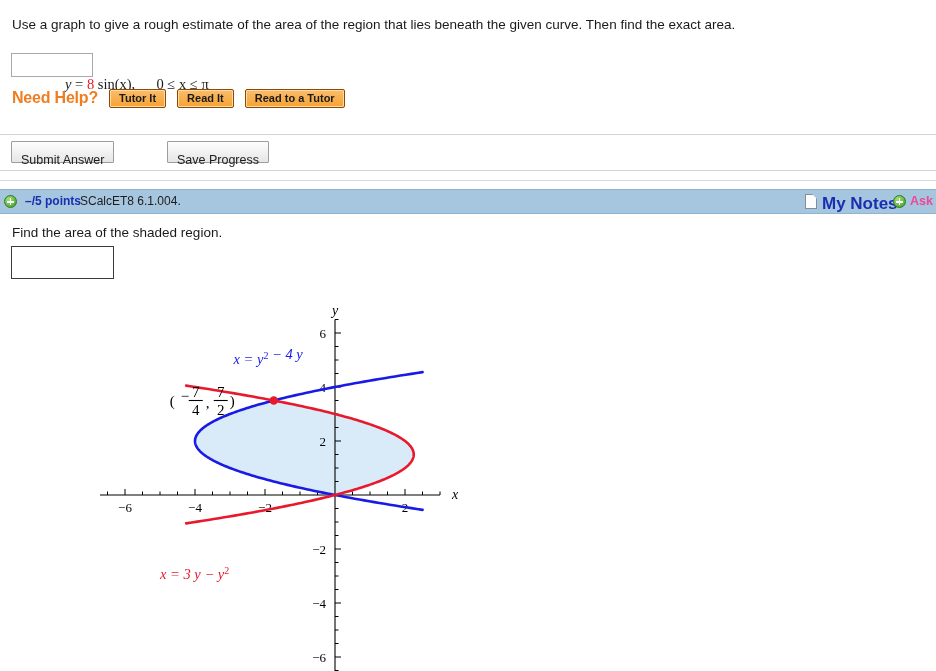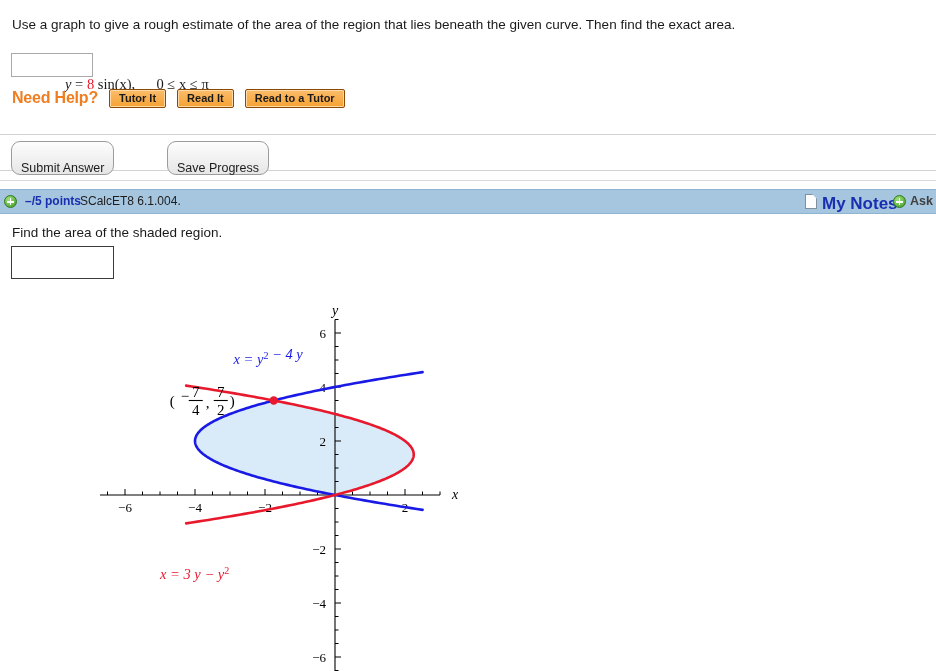--- a/index.html
+++ b/index.html
@@ -106,24 +106,24 @@
     background: #ffffff;
     border: 1px solid #d4d4d4;
     border-right: none;
     border-left: none;
     box-sizing: border-box;
   }
   .grey-btn {
     position: absolute;
     top: 141px;
     height: 22px;
-    padding: 16px 9px;
+    padding: 8px 9px;
     background: linear-gradient(#fdfdfd, #e6e6e6);
     border: 1px solid #9c9c9c;
-    border-radius: 9px;
+    border-radius: 1px;
     font-size: 12.5px;
     font-family: "Liberation Sans", sans-serif;
     color: #1c1c1c;
     cursor: pointer;
     line-height: 20px;
     box-sizing: border-box;
   }
   #submit-answer-button { left: 11px; }
   #save-progress-button { left: 119px; margin-left: 48px; }
 
@@ -210,21 +210,21 @@
     font-weight: bold;
     color: #1a2fb0;
     cursor: pointer;
   }
   .ask-text {
     position: absolute;
     left: 910px;
     top: 194px;
     font-size: 12.5px;
     font-weight: bold;
-    color: #404040;
+    color: #ec4899;
     cursor: pointer;
     white-space: nowrap;
   }
 
   
   .q2-prompt {
     position: absolute;
     left: 12px;
     top: 225px;
     font-size: 13.5px;

